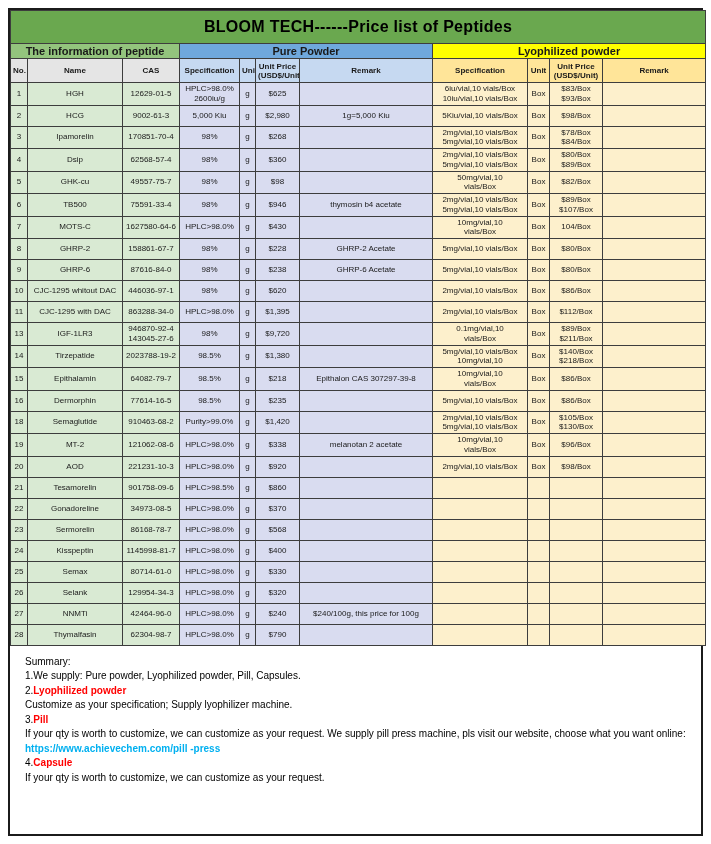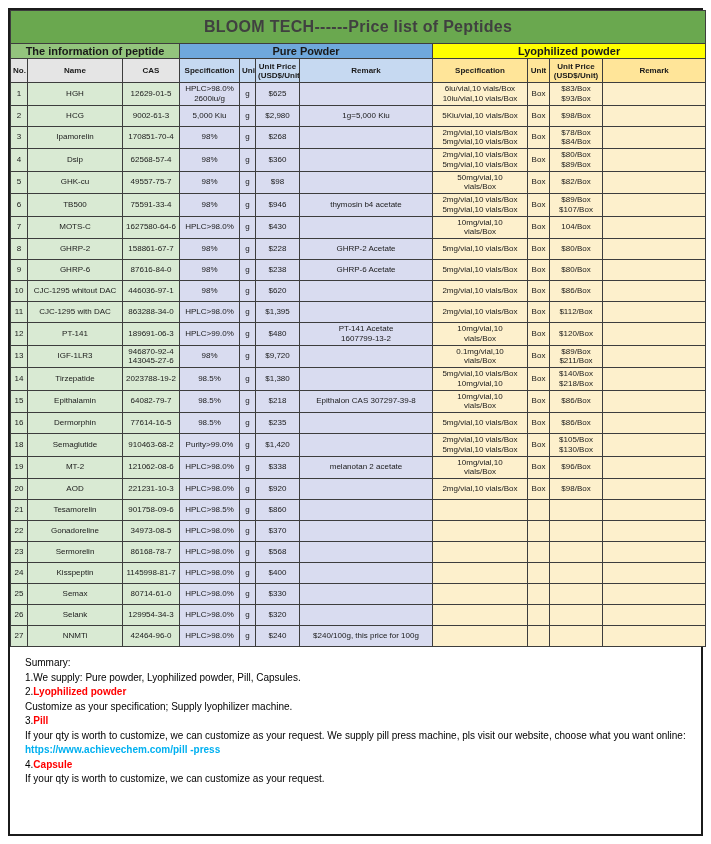--- a/index.html
+++ b/index.html
@@ -23,21 +23,21 @@
   th, td {
     border: 1px solid #3d3d3d;
     text-align: center;
     vertical-align: middle;
     padding: 1px 2px;
     white-space: pre-line;
     overflow: hidden;
   }
   .title-bar {
     background: #6aa84f;
-    color: #404040;
+    color: #000000;
     font-size: 16px;
     font-weight: bold;
     height: 33px;
     letter-spacing: 0.3px;
   }
   .group-row th { font-size: 11px; font-weight: bold; height: 14px; color: #1a1a1a; }
   .g-info { background: #93c47d; }
   .g-pure { background: #6fa8dc; }
   .g-lyo  { background: #ffff00; }
   .col-row th { font-size: 8px; font-weight: bold; height: 24px; color: #1a1a1a; }
@@ -249,35 +249,20 @@
           <td class="c-blue">HPLC&gt;98.0%</td>
           <td class="c-blue">g</td>
           <td class="c-blue">$1,395</td>
           <td class="c-blue"></td>
           <td class="c-yellow">2mg/vial,10 vials/Box</td>
           <td class="c-yellow">Box</td>
           <td class="c-yellow">$112/Box</td>
           <td class="c-yellow"></td>
         </tr>
         <tr>
-          <td class="c-green">12</td>
-          <td class="c-green">PT-141</td>
-          <td class="c-green">189691-06-3</td>
-          <td class="c-blue">HPLC&gt;99.0%</td>
-          <td class="c-blue">g</td>
-          <td class="c-blue">$480</td>
-          <td class="c-blue">PT-141 Acetate
-1607799-13-2</td>
-          <td class="c-yellow">10mg/vial,10
-vials/Box</td>
-          <td class="c-yellow">Box</td>
-          <td class="c-yellow">$120/Box</td>
-          <td class="c-yellow"></td>
-        </tr>
-        <tr>
           <td class="c-green">13</td>
           <td class="c-green">IGF-1LR3</td>
           <td class="c-green">946870-92-4
 143045-27-6</td>
           <td class="c-blue">98%</td>
           <td class="c-blue">g</td>
           <td class="c-blue">$9,720</td>
           <td class="c-blue"></td>
           <td class="c-yellow">0.1mg/vial,10
 vials/Box</td>
@@ -449,20 +434,33 @@
           <td class="c-yellow"></td>
         </tr>
         <tr>
           <td class="c-green">27</td>
           <td class="c-green">NNMTi</td>
           <td class="c-green">42464-96-0</td>
           <td class="c-blue">HPLC&gt;98.0%</td>
           <td class="c-blue">g</td>
           <td class="c-blue">$240</td>
           <td class="c-blue">$240/100g, this price for 100g</td>
+          <td class="c-yellow"></td>
+          <td class="c-yellow"></td>
+          <td class="c-yellow"></td>
+          <td class="c-yellow"></td>
+        </tr>
+        <tr>
+          <td class="c-green">28</td>
+          <td class="c-green">Thymalfasin</td>
+          <td class="c-green">62304-98-7</td>
+          <td class="c-blue">HPLC&gt;98.0%</td>
+          <td class="c-blue">g</td>
+          <td class="c-blue">$790</td>
+          <td class="c-blue"></td>
           <td class="c-yellow"></td>
           <td class="c-yellow"></td>
           <td class="c-yellow"></td>
           <td class="c-yellow"></td>
         </tr>
       </tbody>
   </table>
 
   <div class="summary">
     <div>Summary:</div>

